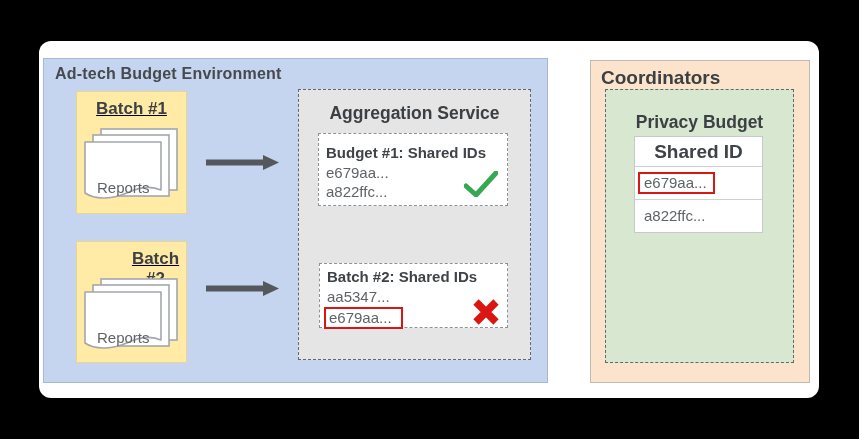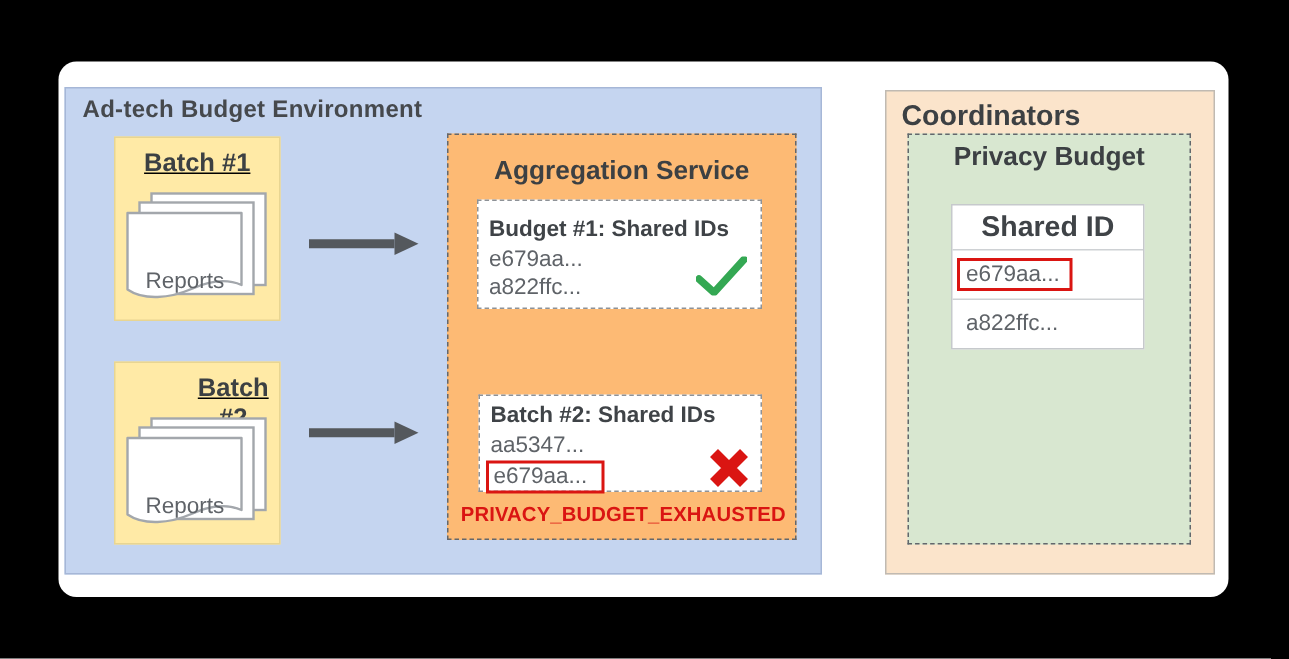--- a/index.html
+++ b/index.html
@@ -41,21 +41,21 @@
     position: absolute; left: 13px; top: 51px;
     font-size: 15px; color: #5f6368;
   }
   .arrow { position: absolute; left: 161px; width: 75px; height: 19px; }
   .arrow1 { top: 94px; }
   .arrow2 { top: 220px; }
 
   
   .aggregation {
     position: absolute; left: 254px; top: 30px; width: 233px; height: 271px;
-    background: #fdba74; border: 1.5px dashed #63676c;
+    background: #e5e5e5; border: 1.5px dashed #63676c;
   }
   .agg-title {
     text-align: center; padding-top: 13px;
     font-size: 17.5px; font-weight: bold; color: #3c4043;
   }
   .result {
     position: absolute; background: #ffffff; border: 1px dashed #8e9297;
   }
   .result1 { left: 19px; top: 43px; width: 190px; height: 73px; padding: 9px 0 0 7px; }
   .result2 { left: 20px; top: 173px; width: 189px; height: 65px; padding: 3px 0 0 7px; }
@@ -80,21 +80,21 @@
   }
   .coord-label {
     position: absolute; left: 10px; top: 6px;
     font-size: 19px; font-weight: bold; color: #3c4043;
   }
   .privacy {
     position: absolute; left: 14px; top: 28px; width: 189px; height: 274px;
     background: #d8e7d0; border: 1.5px dashed #63676c;
   }
   .privacy-title {
-    text-align: center; padding-top: 4px;
+    text-align: center; padding-top: 22px;
     font-size: 17.5px; font-weight: bold; color: #3c4043;
   }
   .shared-table {
     position: absolute; left: 28px; top: 46px; width: 129px; height: 97px;
     background: #ffffff; border: 1px solid #c6c9cc;
   }
   .thead {
     height: 30px; line-height: 30px; text-align: center;
     font-size: 19px; font-weight: bold; color: #3f4347;
     border-bottom: 1px solid #ced1d4;
@@ -173,21 +173,20 @@
           <div class="result-heading">Batch #2: Shared IDs</div>
           <div class="result-id">aa5347...</div>
           <div>
             <span class="flag-box">e679aa...</span>
           </div>
           <svg class="x-icon" width="28" height="28" viewBox="0 0 28 28">
             <path d="M4 4 L24 24 M24 4 L4 24" fill="none" stroke="#da1512" stroke-width="7.5"></path>
           </svg>
         </div>
 
-        <div class="error-label">PRIVACY_BUDGET_EXHAUSTED</div>
       </div>
     </div>
 
     <div class="coordinators">
       <div class="coord-label">Coordinators</div>
 
       <div class="privacy">
         <div class="privacy-title">Privacy Budget</div>
 
         <div class="shared-table">

